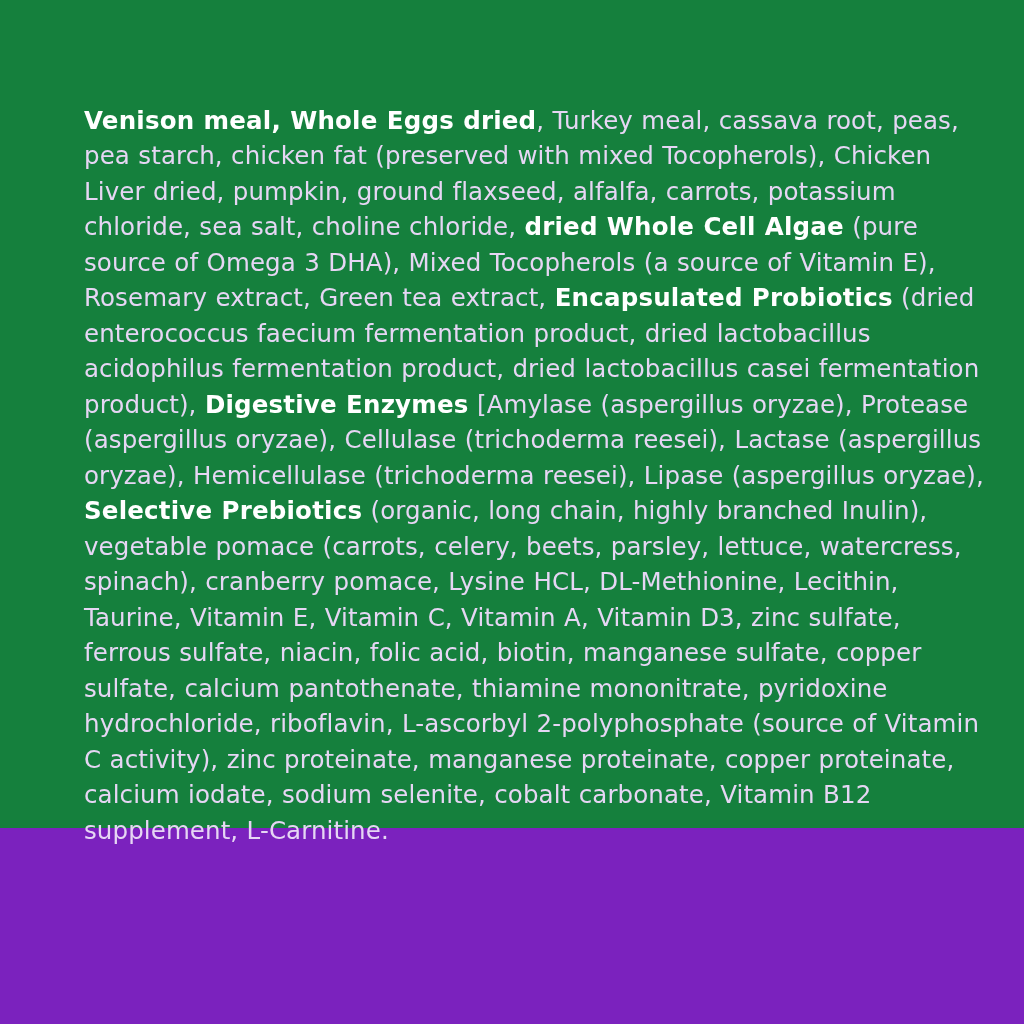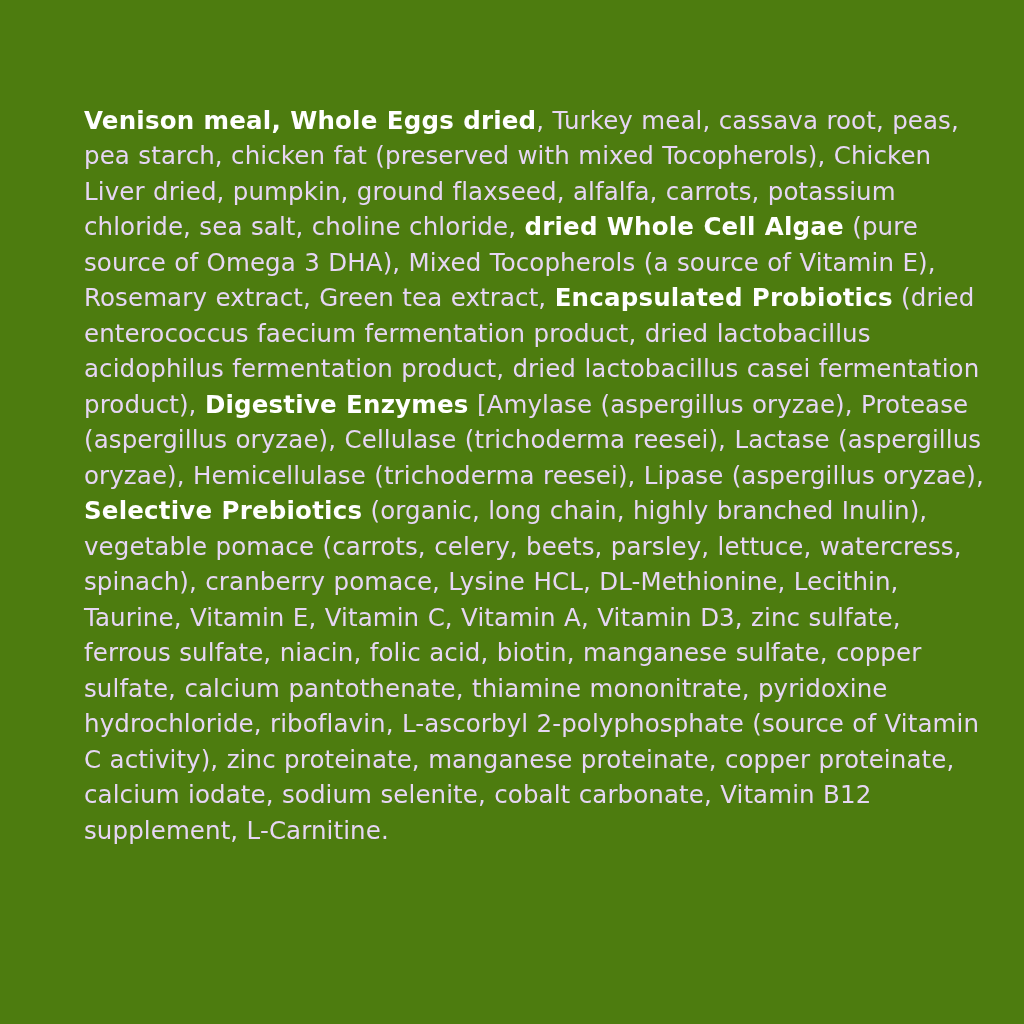--- a/index.html
+++ b/index.html
@@ -9,23 +9,23 @@
   body {
     width: 1024px;
     height: 1024px;
     background: #7B22BE;
     font-family: "DejaVu Sans", sans-serif;
     overflow: hidden;
   }
   .panel {
     box-sizing: border-box;
     width: 1024px;
-    height: 1024px;
+    height: 828px;
     padding: 78px 38px 0 84px;
-    background: #4d7c0f;
+    background: #15803d;
   }
   .ingredients {
     font-size: 24.5px;
     line-height: 35.5px;
     color: #EADCF6;
     letter-spacing: 0.1px;
     font-weight: 400;
     text-align: left;
     word-spacing: 0.5px;
   }

